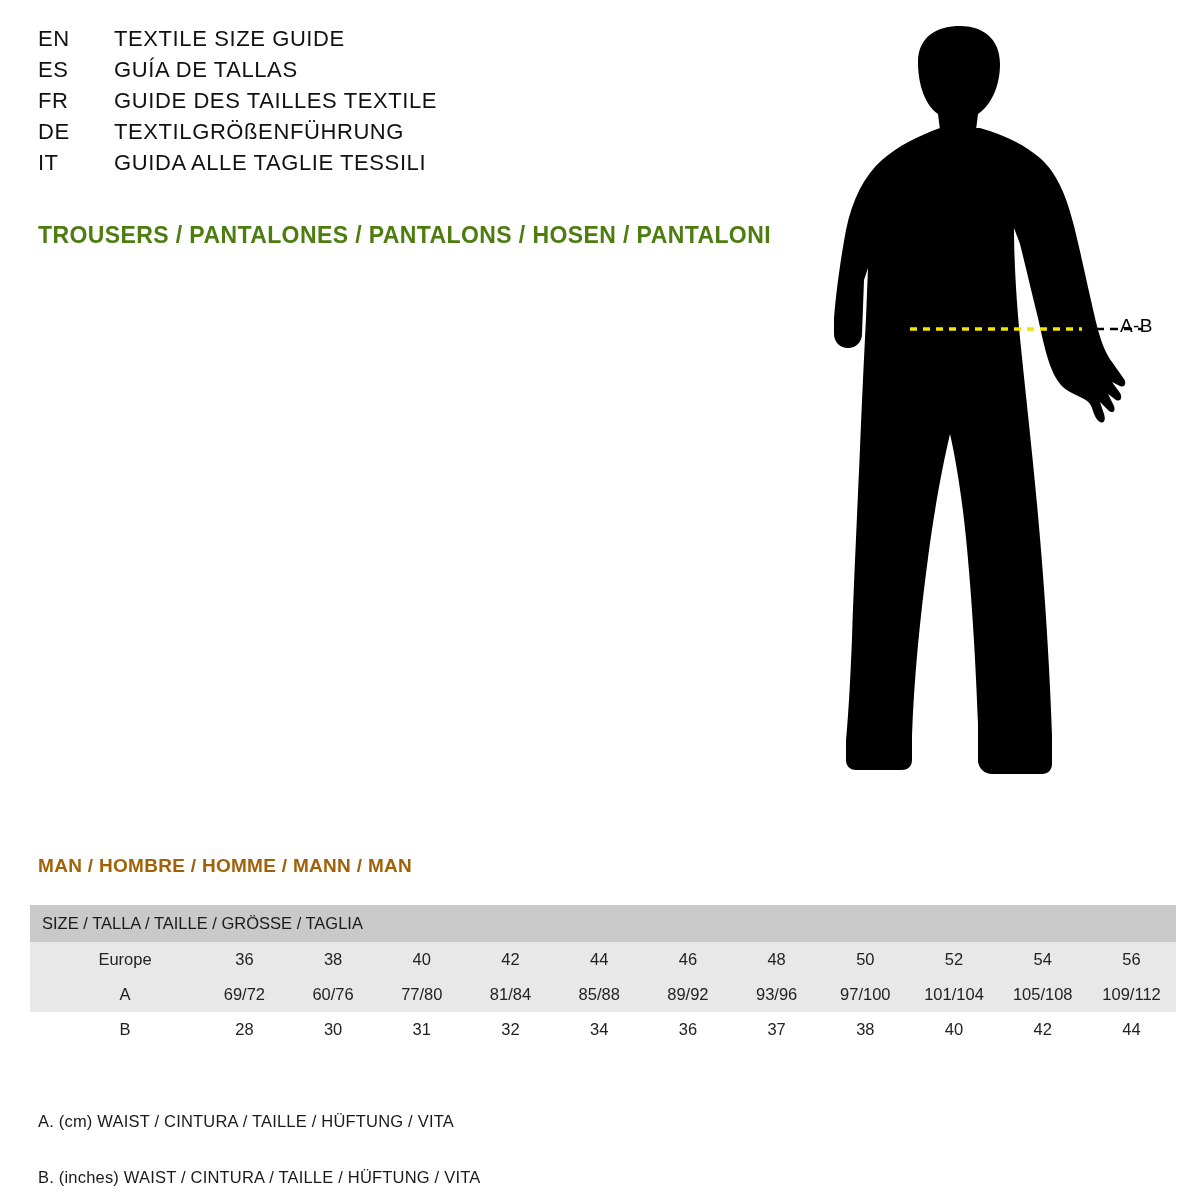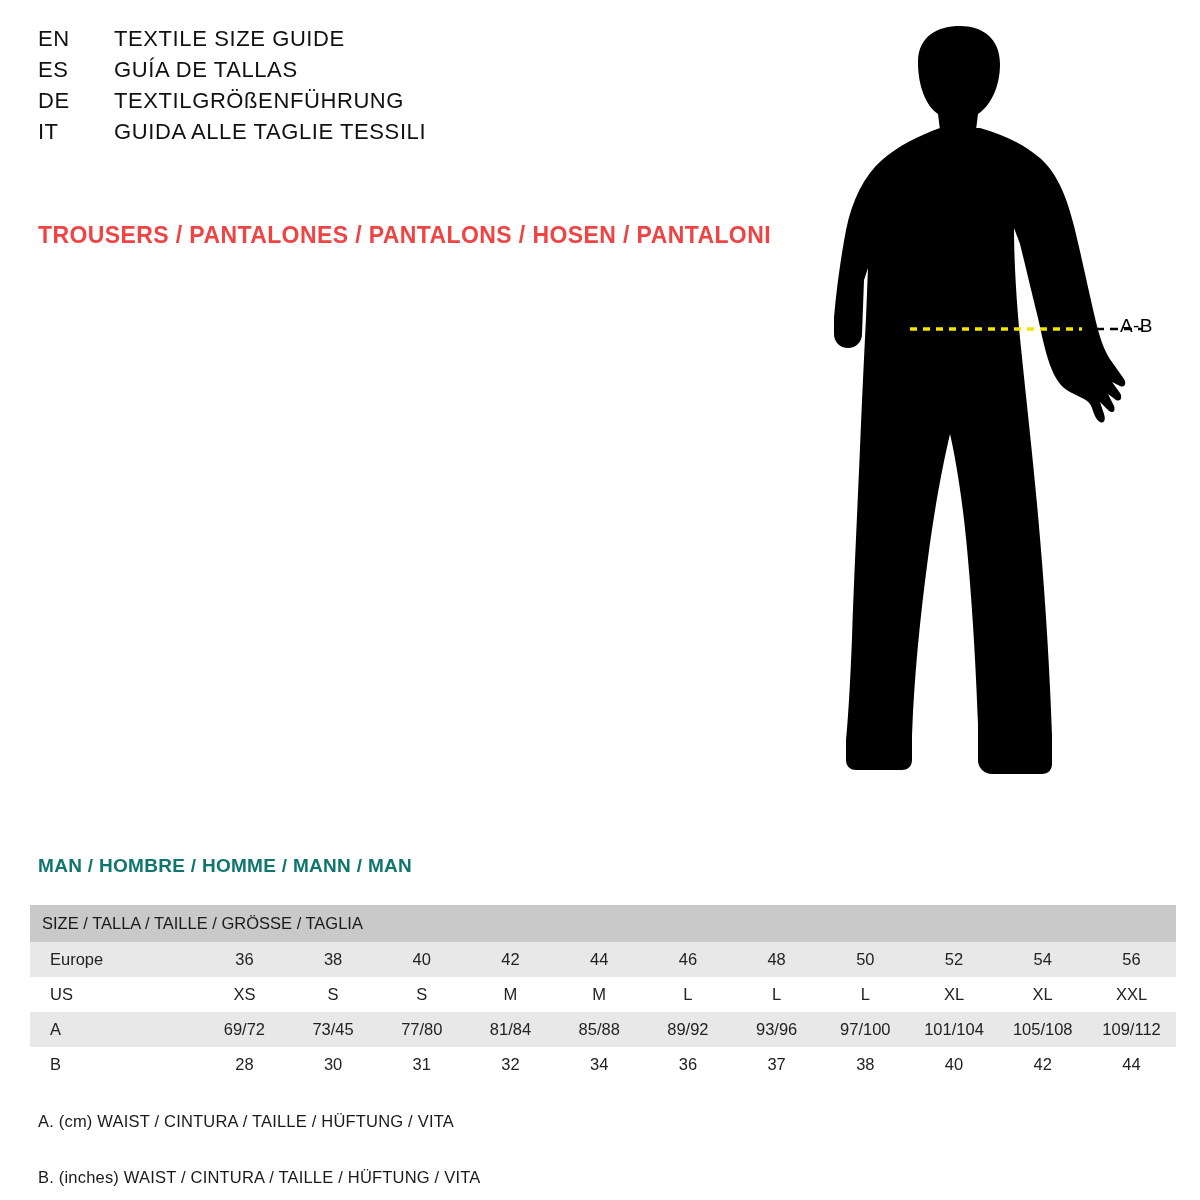--- a/index.html
+++ b/index.html
@@ -46,21 +46,21 @@
     color: #111;
     white-space: nowrap;
   }
   .garment-title {
     position: absolute;
     left: 38px;
     top: 222px;
     font-size: 23px;
     font-weight: bold;
     letter-spacing: 0.4px;
-    color: #ef4444;
+    color: #4d7c0f;
     white-space: nowrap;
   }
 
   
   .figure-wrap {
     position: absolute;
     left: 790px;
     top: 18px;
     width: 400px;
     height: 790px;
@@ -77,40 +77,40 @@
   }
 
   
   .section-title {
     position: absolute;
     left: 38px;
     top: 855px;
     font-size: 19px;
     font-weight: bold;
     letter-spacing: 0.3px;
-    color: #0f766e;
+    color: #a16207;
   }
 
   .size-table {
     position: absolute;
     left: 30px;
     top: 905px;
     width: 1146px;
     border-collapse: collapse;
     table-layout: fixed;
   }
   .size-table td {
     font-size: 16.5px;
     color: #222;
     padding: 8px 0;
     text-align: center;
     border: none;
   }
   .size-table td.rowlabel {
-    text-align: left;
+    text-align: center;
     padding-left: 20px;
   }
   .size-table tr.header-row td {
     background: #c9c9c9;
     font-size: 16.5px;
     color: #1a1a1a;
     padding: 9px 0 9px 12px;
     text-align: left;
   }
   .size-table tr.shade td {
@@ -137,20 +137,24 @@
 <div class="page">
 
   <div class="lang-block">
     <div class="lang-row">
       <span class="lang-code">EN</span>
       <span class="lang-text">TEXTILE SIZE GUIDE</span>
     </div>
     <div class="lang-row">
       <span class="lang-code">ES</span>
       <span class="lang-text">GUÍA DE TALLAS</span>
+    </div>
+    <div class="lang-row">
+      <span class="lang-code">FR</span>
+      <span class="lang-text">GUIDE DES TAILLES TEXTILE</span>
     </div>
     <div class="lang-row">
       <span class="lang-code">DE</span>
       <span class="lang-text">TEXTILGRÖßENFÜHRUNG</span>
     </div>
     <div class="lang-row">
       <span class="lang-code">IT</span>
       <span class="lang-text">GUIDA ALLE TAGLIE TESSILI</span>
     </div>
   </div>
@@ -244,39 +248,25 @@
         <td>42</td>
         <td>44</td>
         <td>46</td>
         <td>48</td>
         <td>50</td>
         <td>52</td>
         <td>54</td>
         <td>56</td>
       </tr>
 
-      <tr class="plain">
-        <td class="rowlabel">US</td>
-        <td>XS</td>
-        <td>S</td>
-        <td>S</td>
-        <td>M</td>
-        <td>M</td>
-        <td>L</td>
-        <td>L</td>
-        <td>L</td>
-        <td>XL</td>
-        <td>XL</td>
-        <td>XXL</td>
-      </tr>
 
       <tr class="shade">
         <td class="rowlabel">A</td>
         <td>69/72</td>
-        <td>73/45</td>
+        <td>60/76</td>
         <td>77/80</td>
         <td>81/84</td>
         <td>85/88</td>
         <td>89/92</td>
         <td>93/96</td>
         <td>97/100</td>
         <td>101/104</td>
         <td>105/108</td>
         <td>109/112</td>
       </tr>

